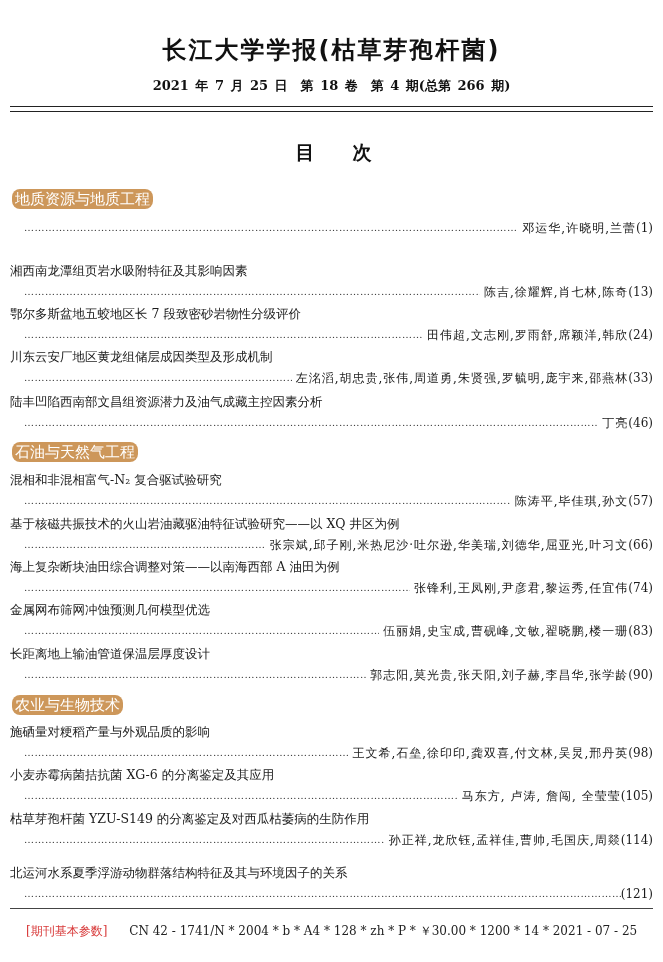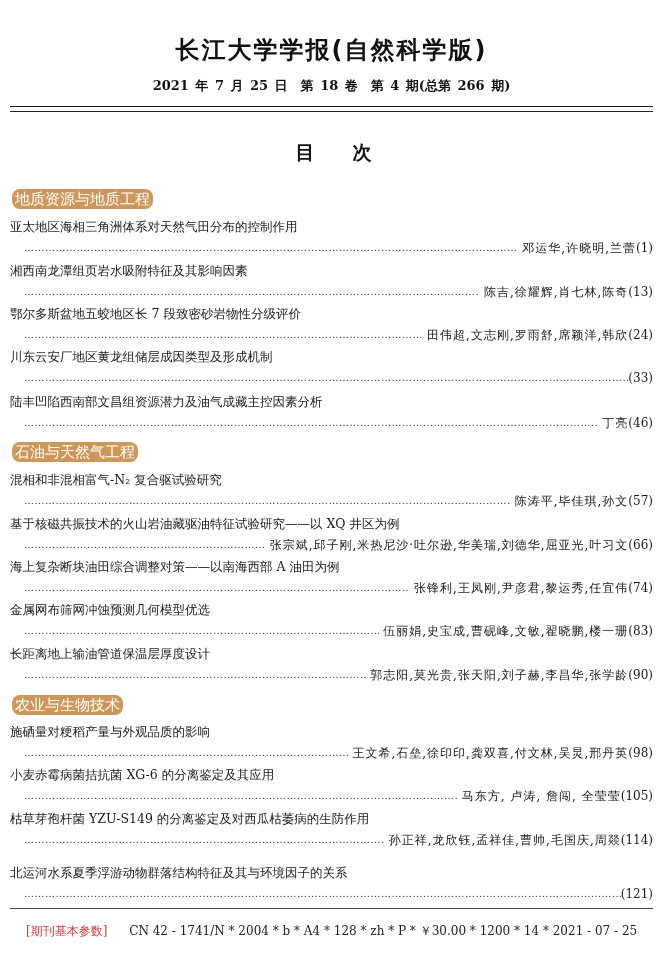--- a/index.html
+++ b/index.html
@@ -61,31 +61,30 @@
     }
     .footer {
       position: absolute; top: 923px; left: 10px; font-size: 12px;
       white-space: nowrap; color: #222;
     }
     .footer-label { color: #d83a3a; margin-right: 18px; margin-left: 16px; }
   </style>
 </head>
 <body>
 
-<div class="journal-title">长江大学学报(自然科学版)</div>
+<div class="journal-title">长江大学学报(枯草芽孢杆菌)</div>
 <div class="issue-line">2021 年 7 月 25 日　第 18 卷　第 4 期(总第 266 期)</div>
 <div class="double-rule"></div>
 <div class="toc-heading">目次</div>
 
 <div class="section" style="top:189px;">
   <span class="section-tag">地质资源与地质工程</span>
 </div>
 
 <div class="entry" style="top:217px;">
-  <div class="entry-title">亚太地区海相三角洲体系对天然气田分布的控制作用</div>
   <div class="entry-authors-line">
       <span class="leader"></span>
       <span class="authors">邓运华,许晓明,兰蕾</span>
       <span class="page">(1)</span>
     </div>
 </div>
 <div class="entry" style="top:261px;">
   <div class="entry-title">湘西南龙潭组页岩水吸附特征及其影响因素</div>
   <div class="entry-authors-line">
       <span class="leader"></span>
@@ -98,20 +97,21 @@
   <div class="entry-authors-line">
       <span class="leader"></span>
       <span class="authors">田伟超,文志刚,罗雨舒,席颖洋,韩欣</span>
       <span class="page">(24)</span>
     </div>
 </div>
 <div class="entry" style="top:347px;">
   <div class="entry-title">川东云安厂地区黄龙组储层成因类型及形成机制</div>
   <div class="entry-authors-line">
       <span class="leader"></span>
+      <span class="authors">左洺滔,胡忠贵,张伟,周道勇,朱贤强,罗毓明,庞宇来,邵燕林</span>
       <span class="page">(33)</span>
     </div>
 </div>
 <div class="entry" style="top:392px;">
   <div class="entry-title">陆丰凹陷西南部文昌组资源潜力及油气成藏主控因素分析</div>
   <div class="entry-authors-line">
       <span class="leader"></span>
       <span class="authors">丁亮</span>
       <span class="page">(46)</span>
     </div>

